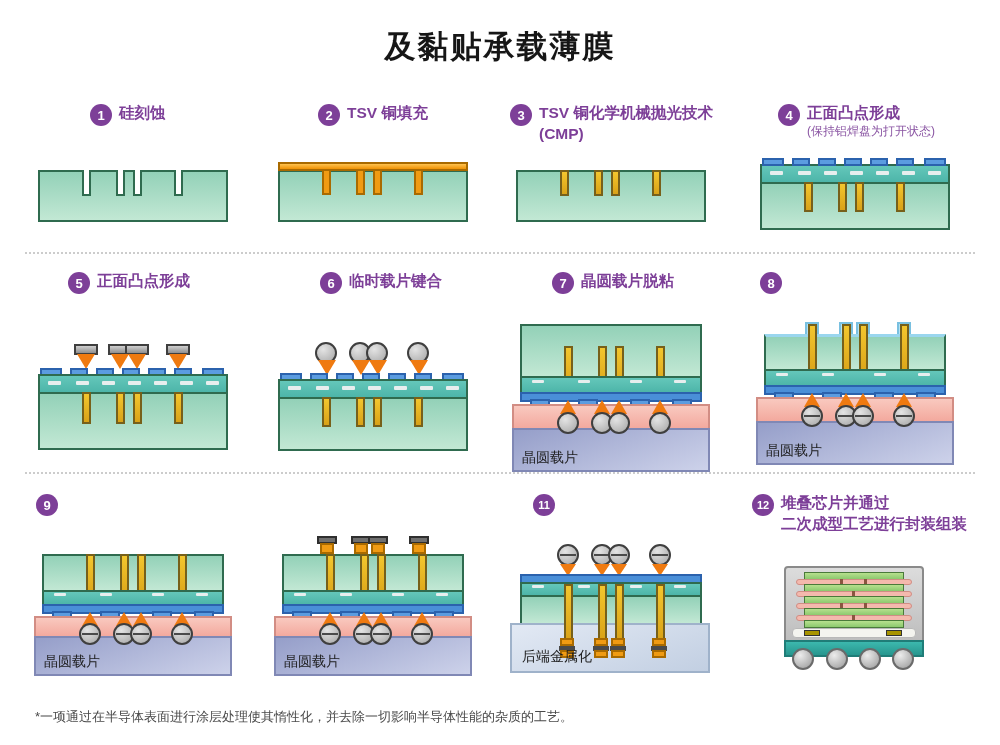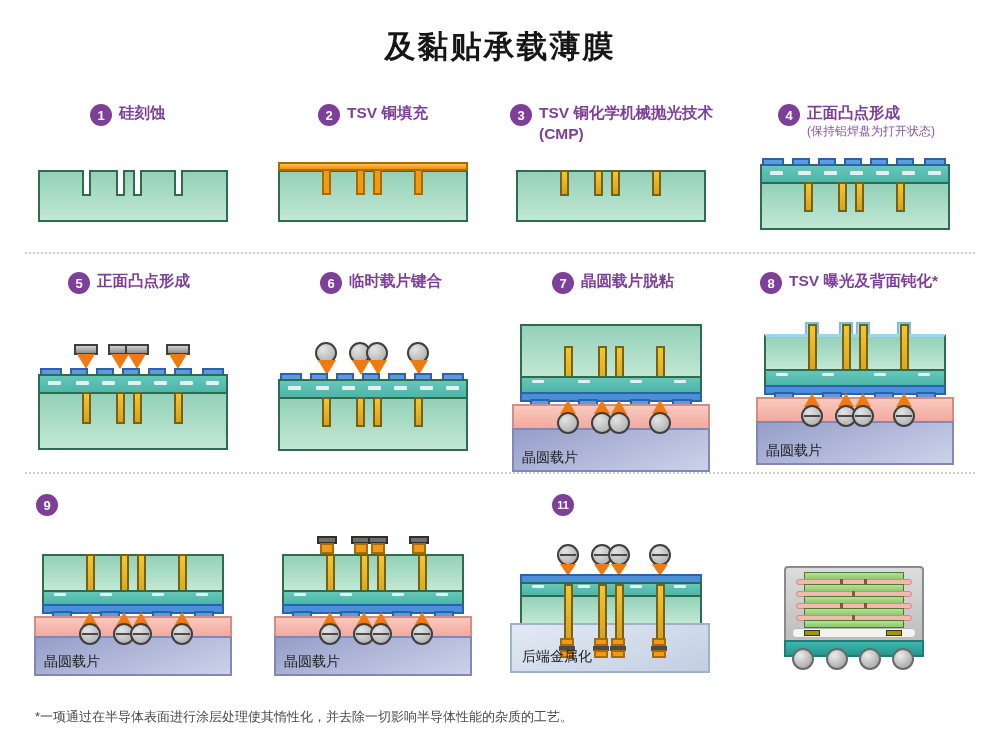--- a/index.html
+++ b/index.html
@@ -247,21 +247,20 @@
     <div class="abs sphere" style="left:83px;top:144px;width:18px;height:18px"></div>
     <div class="abs sphere" style="left:100px;top:144px;width:18px;height:18px"></div>
     <div class="abs sphere" style="left:141px;top:144px;width:18px;height:18px"></div>
     <div class="lbl" style="left:14px;top:181px">晶圆载片</div>
   </div>
 </div>
 
 <div class="cell" style="left:752px;top:268px">
   <div class="head" style="margin-left:8px">
     <span class="num">8</span>
-    <span class="stitle">TSV 曝光及背面钝化*</span>
   </div>
   <div class="illus">
     <div class="abs pass" style="left:53px;top:54px;width:10px;height:12px"></div>
     <div class="abs pass" style="left:87px;top:54px;width:10px;height:12px"></div>
     <div class="abs pass" style="left:104px;top:54px;width:10px;height:12px"></div>
     <div class="abs pass" style="left:145px;top:54px;width:10px;height:12px"></div>
     <div class="abs si" style="left:12px;top:66px;width:178px;height:32px;border-top:3px solid #9ad6ee"></div>
     <div class="abs via2" style="left:56px;top:56px;width:5px;height:50px"></div>
     <div class="abs via2" style="left:90px;top:56px;width:5px;height:50px"></div>
     <div class="abs via2" style="left:107px;top:56px;width:5px;height:50px"></div>
@@ -381,21 +380,21 @@
         <div class="eq"></div>
       </div>
     <div class="abs sphere" style="left:141px;top:133px;width:18px;height:18px">
         <div class="eq"></div>
       </div>
     <div class="lbl" style="left:14px;top:163px">晶圆载片</div>
   </div>
 </div>
 
 <div class="cell" style="left:508px;top:490px">
-  <div class="head" style="margin-left:44px">
+  <div class="head" style="margin-left:25px">
     <span class="num small">11</span>
   </div>
   <div class="illus">
     <div class="abs sphere" style="left:49px;top:54px;width:18px;height:18px">
         <div class="eq"></div>
       </div>
     <div class="abs sphere" style="left:83px;top:54px;width:18px;height:18px">
         <div class="eq"></div>
       </div>
     <div class="abs sphere" style="left:100px;top:54px;width:18px;height:18px">
@@ -430,20 +429,27 @@
     <div class="abs capk" style="left:143px;top:156px;width:16px;height:5px"></div>
     <div class="abs cuo" style="left:52px;top:160px;width:10px;height:4px"></div>
     <div class="abs cuo" style="left:86px;top:160px;width:10px;height:4px"></div>
     <div class="abs cuo" style="left:103px;top:160px;width:10px;height:4px"></div>
     <div class="abs cuo" style="left:144px;top:160px;width:10px;height:4px"></div>
     <div class="lbl" style="left:14px;top:158px">后端金属化</div>
   </div>
 </div>
 
 <div class="cell" style="left:752px;top:490px">
+  <div class="head" style="margin-left:0px">
+    <span class="num small">12</span>
+    <span class="stitle">
+      <div>堆叠芯片并通过</div>
+      <div>二次成型工艺进行封装组装</div>
+    </span>
+  </div>
   <div class="illus">
     <div class="abs pkg" style="left:32px;top:76px;width:136px;height:74px"></div>
     <div class="abs chipg" style="left:52px;top:82px;width:98px;height:6px"></div>
     <div class="abs chipp" style="left:44px;top:89px;width:114px;height:4px"></div>
     <div class="abs chipg" style="left:52px;top:94px;width:98px;height:6px"></div>
     <div class="abs chipp" style="left:44px;top:101px;width:114px;height:4px"></div>
     <div class="abs chipg" style="left:52px;top:106px;width:98px;height:6px"></div>
     <div class="abs chipp" style="left:44px;top:113px;width:114px;height:4px"></div>
     <div class="abs chipg" style="left:52px;top:118px;width:98px;height:6px"></div>
     <div class="abs chipp" style="left:44px;top:125px;width:114px;height:4px"></div>

